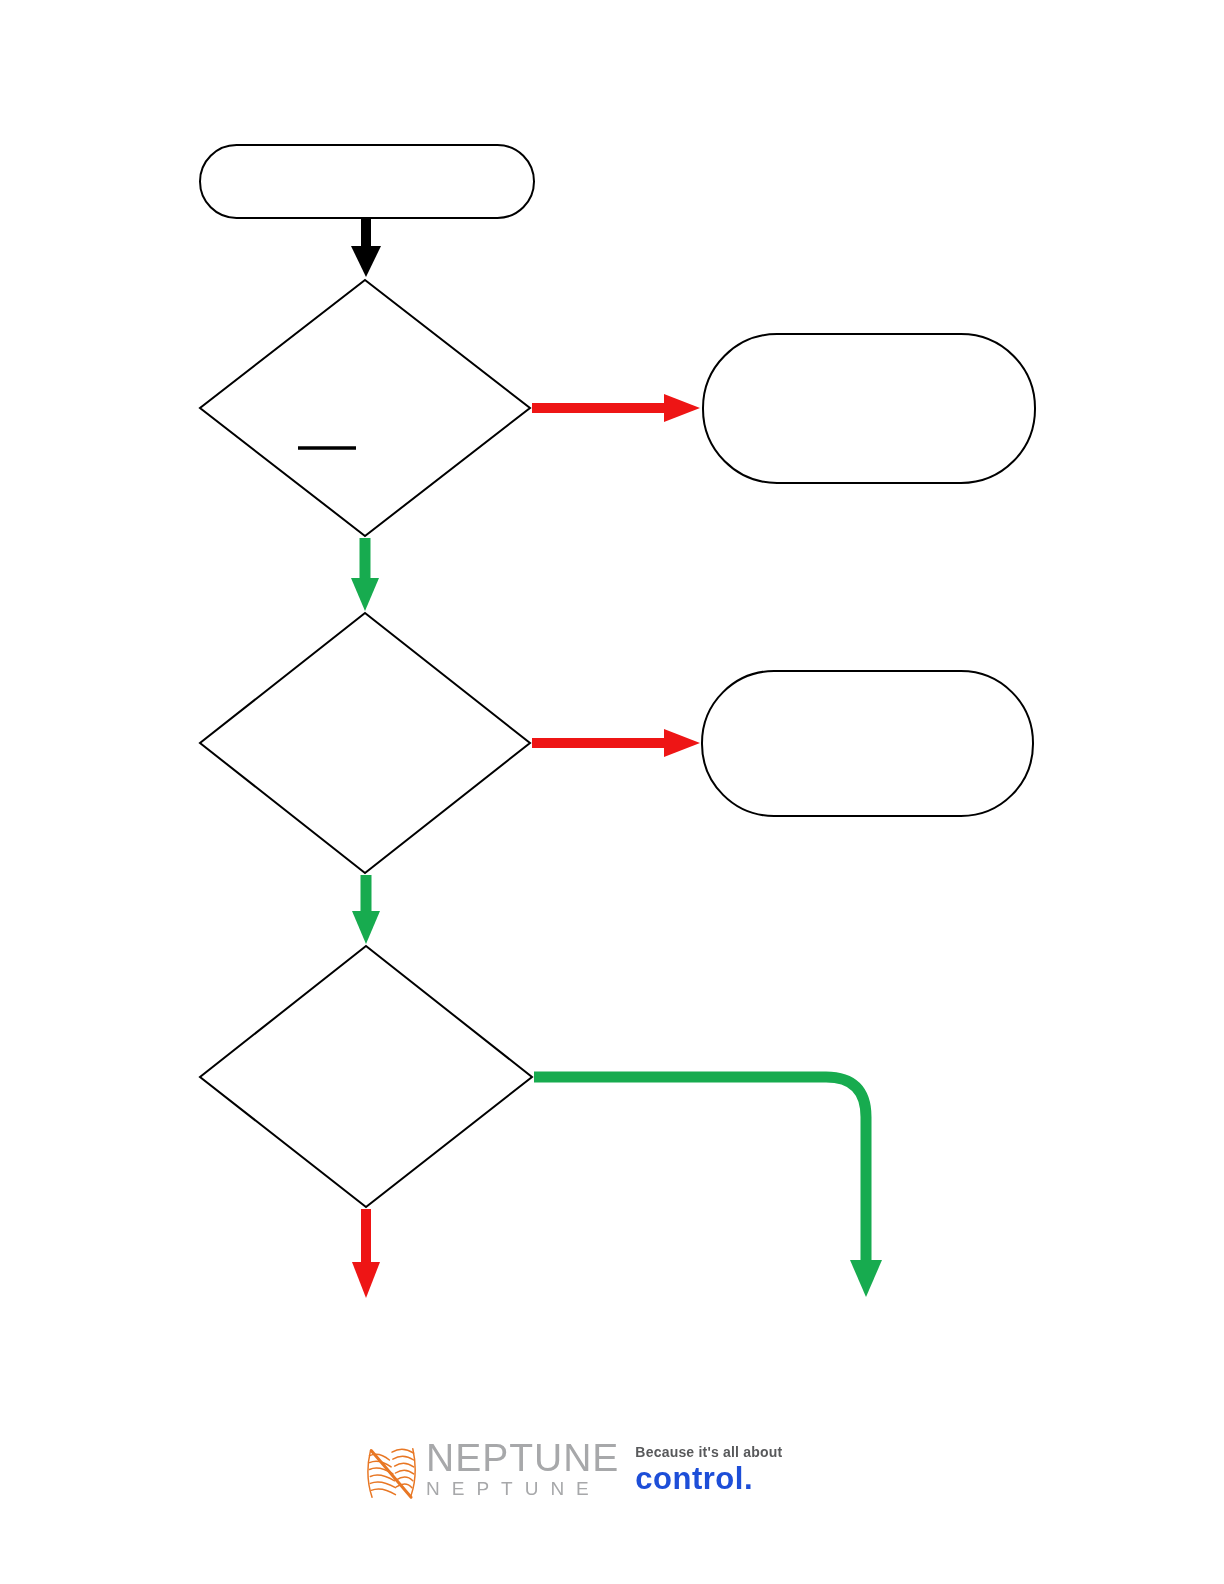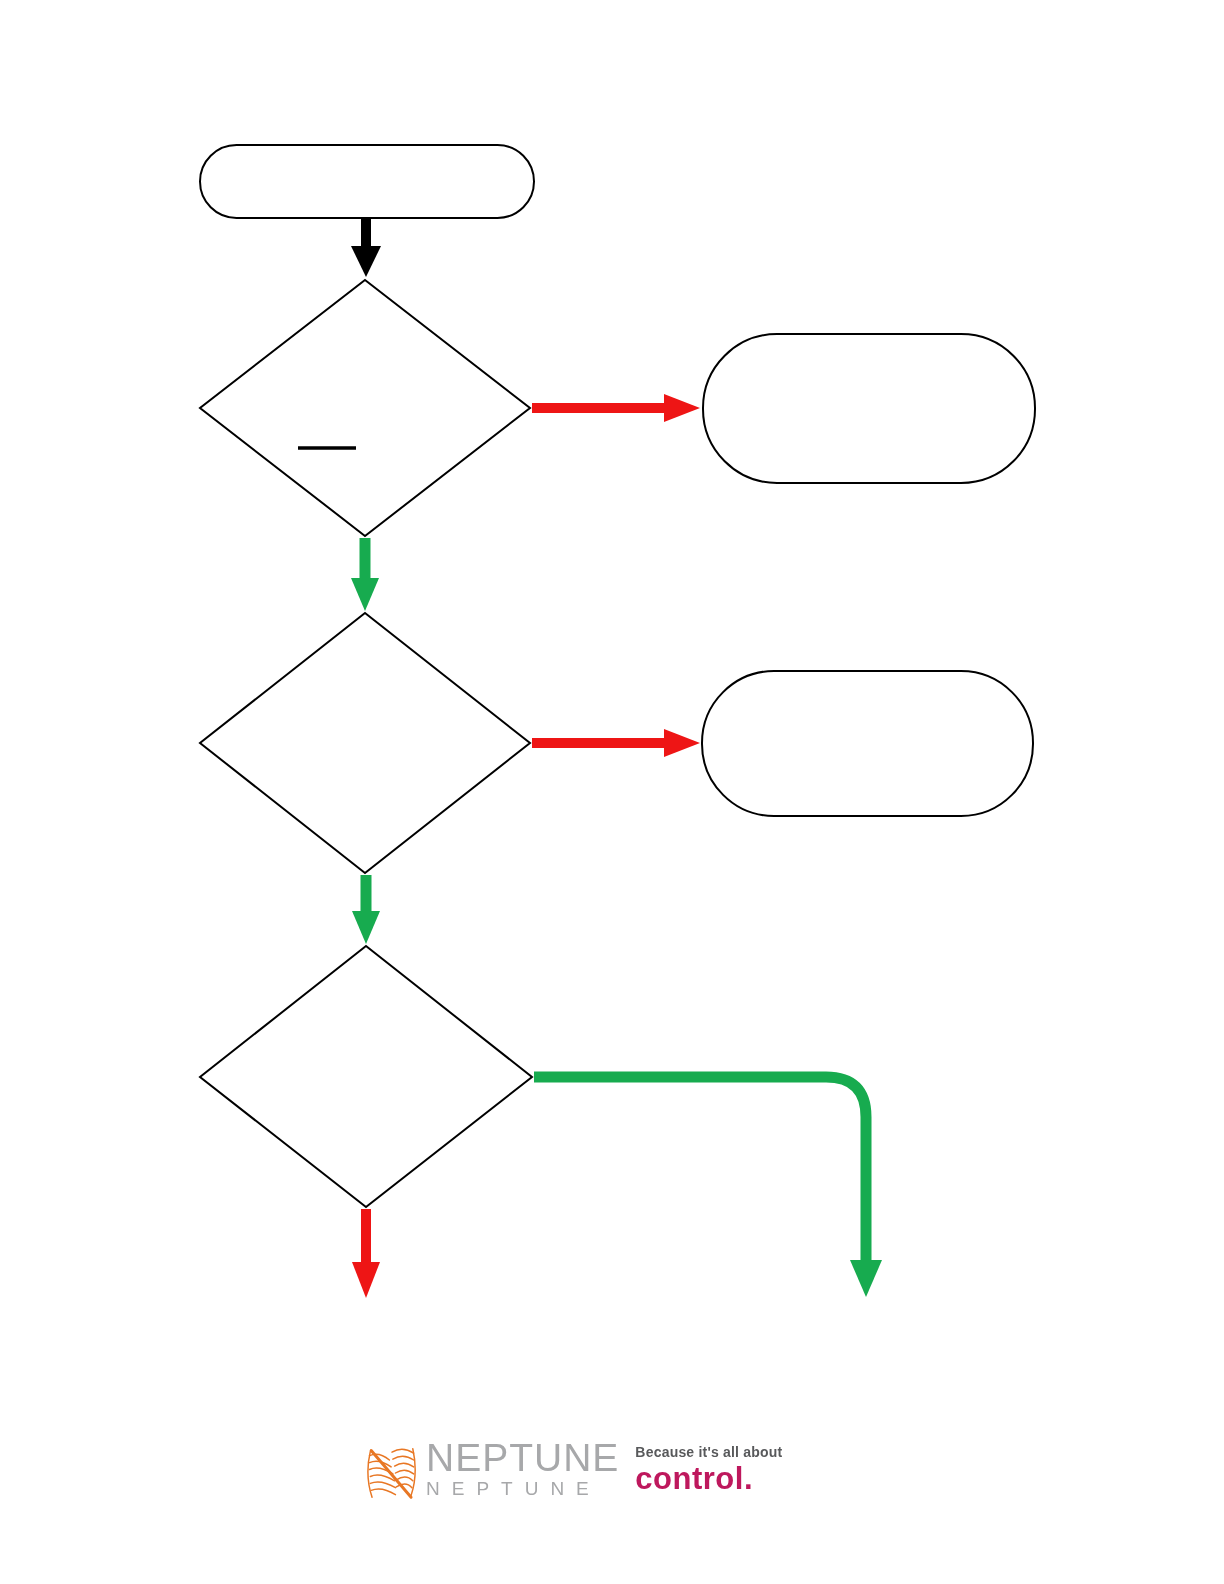--- a/index.html
+++ b/index.html
@@ -43,21 +43,21 @@
   .tagline-block { margin-left: 16px; margin-top: 2px; }
   .tagline-line1 {
     font-size: 14px;
     font-weight: bold;
     color: #58595b;
     letter-spacing: 0.2px;
   }
   .tagline-line2 {
     font-size: 31px;
     font-weight: bold;
-    color: #be185d;
+    color: #1d4ed8;
     letter-spacing: 0.5px;
     margin-top: 1px;
   }
 </style>
 </head>
 <body>
 
 <div class="canvas">
 
   <svg class="connectors" viewBox="0 0 1224 1584" xmlns="http://www.w3.org/2000/svg">

